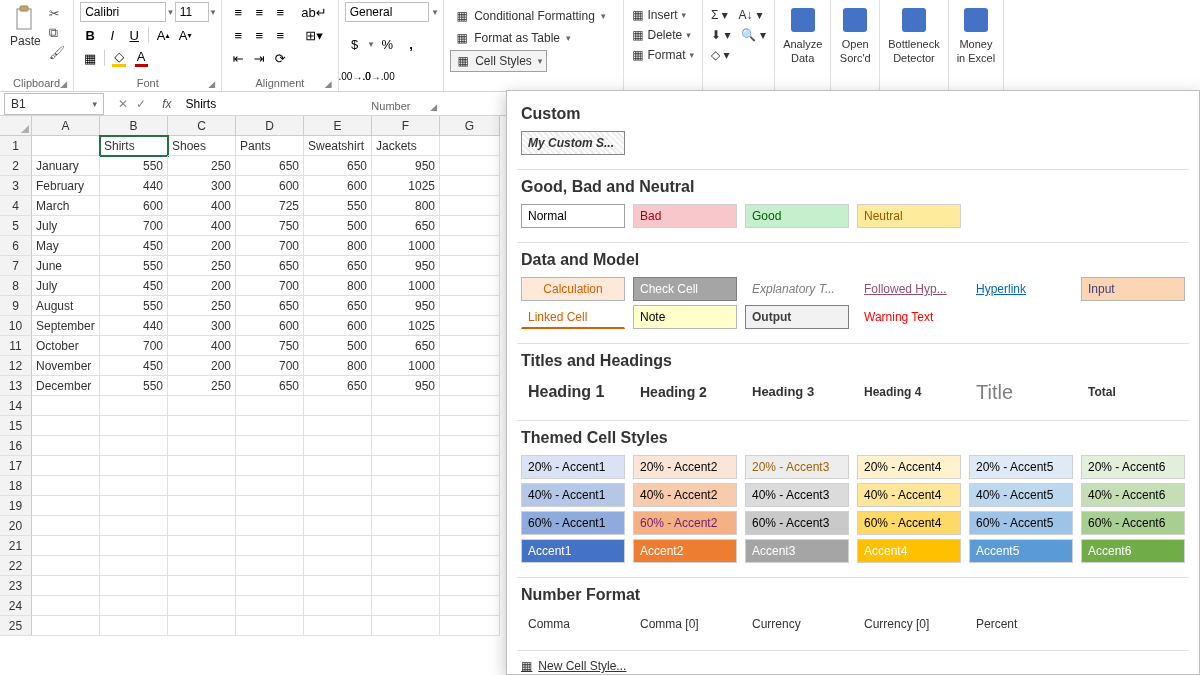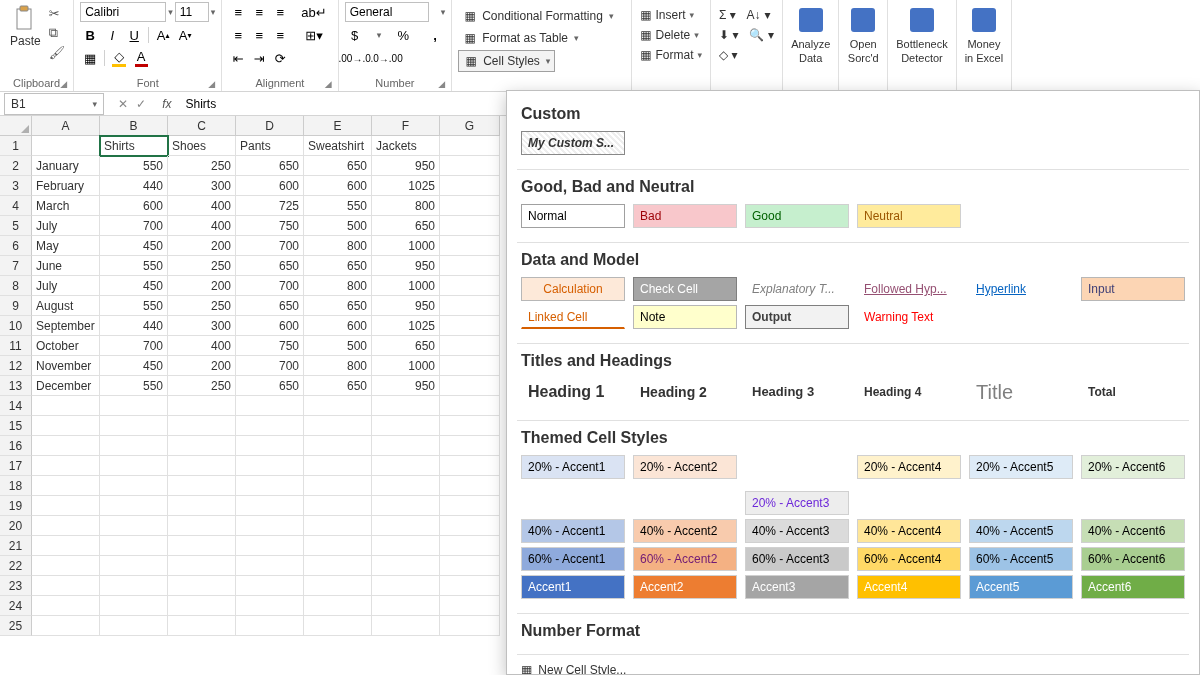--- a/index.html
+++ b/index.html
@@ -19,21 +19,21 @@
 
 .font-group .row { display:flex; align-items:center; gap:2px; margin-bottom:3px; }
 .font-name { width:86px; height:20px; border:1px solid #c0c0c0; font-size:12px; padding:0 4px; }
 .font-size { width:34px; height:20px; border:1px solid #c0c0c0; font-size:12px; padding:0 4px; }
 .btn-s { width:20px; height:20px; border:1px solid transparent; background:none; display:inline-flex; align-items:center; justify-content:center; font-size:13px; cursor:pointer; }
 .sep { width:1px; height:16px; background:#d0d0d0; margin:0 2px; }
 
 .align-group .col { display:flex; flex-direction:column; gap:3px; }
 .align-group .row { display:flex; gap:1px; }
 
-.num-group .row { display:flex; gap:12px; align-items:center; margin-bottom:3px; }
+.num-group .row { display:flex; gap:4px; align-items:center; margin-bottom:12px; }
 .num-format { width:84px; height:20px; border:1px solid #c0c0c0; font-size:12px; padding:0 4px; }
 
 .styles-group { min-width: 180px;}
 .styles-item { display:flex; align-items:center; gap:4px; font-size:12px; padding:2px 4px; margin-bottom:2px; cursor:pointer; }
 .styles-item.active { border:1px solid #a0a0a0; background:#f3f3f3;}
 .style-icon { width:16px; height:16px; display:inline-flex; align-items:center; justify-content:center; }
 
 .cells-group .cell-item, .editing-group .ed-item { display:flex; align-items:center; gap:4px; font-size:12px; padding:2px 2px; margin-bottom:2px; cursor:pointer;}
 
 .big-btn { display:flex; flex-direction:column; align-items:center; justify-content:flex-start; padding:4px 8px; text-align:center; font-size:11px; gap:2px; border-right:1px solid #e0e0e0; cursor:pointer;}
@@ -588,21 +588,21 @@
         <div class="style-swatch" style="font-weight: bold; border: 1px solid transparent; font-size: 12px; height: 28px; line-height: 26px;">Total</div>
       </div>
   </div>
   <div class="sp-divider"></div>
   <div class="sp-section">
     <div class="sp-heading">Themed Cell Styles</div>
     <div id="tcs-rows">
         <div class="sp-row">
           <div class="style-swatch" style="background: rgb(218, 227, 243); color: rgb(0, 0, 0);">20% - Accent1</div>
           <div class="style-swatch" style="background: rgb(251, 229, 214); color: rgb(0, 0, 0);">20% - Accent2</div>
-          <div class="style-swatch" style="background: rgb(237, 237, 237); color: #6d28d9; margin-top: 36px;">20% - Accent3</div>
+          <div class="style-swatch" style="background: rgb(237, 237, 237); color: #a16207;">20% - Accent3</div>
           <div class="style-swatch" style="background: rgb(255, 242, 204); color: rgb(0, 0, 0);">20% - Accent4</div>
           <div class="style-swatch" style="background: rgb(222, 235, 247); color: rgb(0, 0, 0);">20% - Accent5</div>
           <div class="style-swatch" style="background: rgb(226, 239, 218); color: rgb(0, 0, 0);">20% - Accent6</div>
         </div>
         <div class="sp-row">
           <div class="style-swatch" style="background: rgb(180, 199, 231); color: rgb(0, 0, 0);">40% - Accent1</div>
           <div class="style-swatch" style="background: rgb(248, 203, 173); color: rgb(0, 0, 0);">40% - Accent2</div>
           <div class="style-swatch" style="background: rgb(219, 219, 219); color: rgb(0, 0, 0);">40% - Accent3</div>
           <div class="style-swatch" style="background: rgb(255, 230, 153); color: rgb(0, 0, 0);">40% - Accent4</div>
           <div class="style-swatch" style="background: rgb(189, 215, 238); color: rgb(0, 0, 0);">40% - Accent5</div>
@@ -622,19 +622,26 @@
           <div class="style-swatch" style="background: rgb(165, 165, 165); color: rgb(255, 255, 255);">Accent3</div>
           <div class="style-swatch" style="background: rgb(255, 192, 0); color: rgb(255, 255, 255);">Accent4</div>
           <div class="style-swatch" style="background: rgb(91, 155, 213); color: rgb(255, 255, 255);">Accent5</div>
           <div class="style-swatch" style="background: rgb(112, 173, 71); color: rgb(255, 255, 255);">Accent6</div>
         </div>
       </div>
   </div>
   <div class="sp-divider"></div>
   <div class="sp-section">
     <div class="sp-heading">Number Format</div>
+    <div class="sp-row" id="nf-row">
+        <div class="style-swatch" style="border: 1px solid transparent;">Comma</div>
+        <div class="style-swatch" style="border: 1px solid transparent;">Comma [0]</div>
+        <div class="style-swatch" style="border: 1px solid transparent;">Currency</div>
+        <div class="style-swatch" style="border: 1px solid transparent;">Currency [0]</div>
+        <div class="style-swatch" style="border: 1px solid transparent;">Percent</div>
+      </div>
   </div>
   <div class="sp-divider"></div>
   <div class="sp-footer">
       <span>▦</span>
       <span>New Cell Style...</span>
     </div>
 </div>
 
 </body></html>

